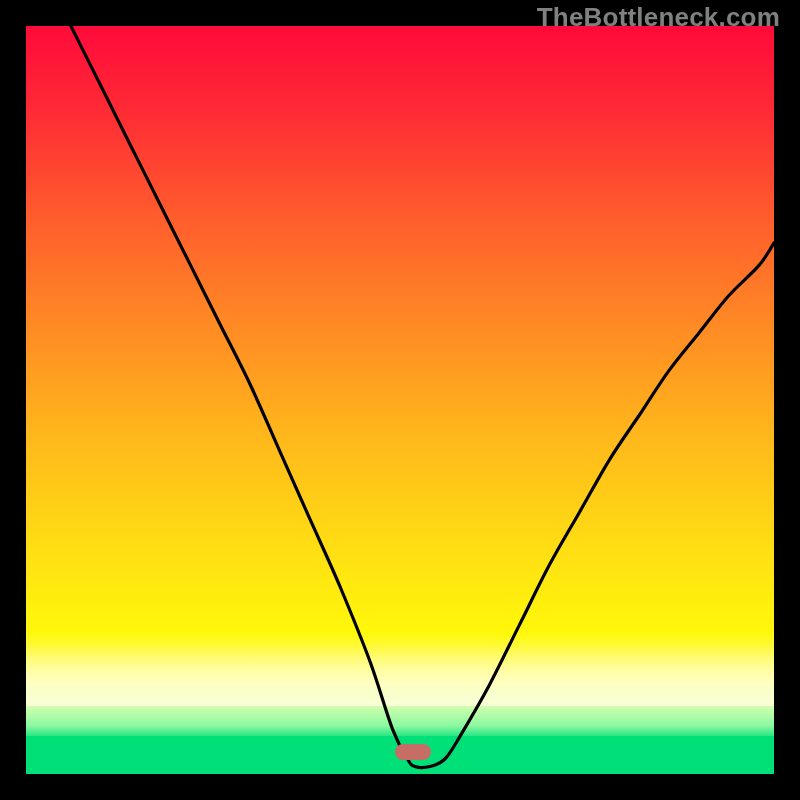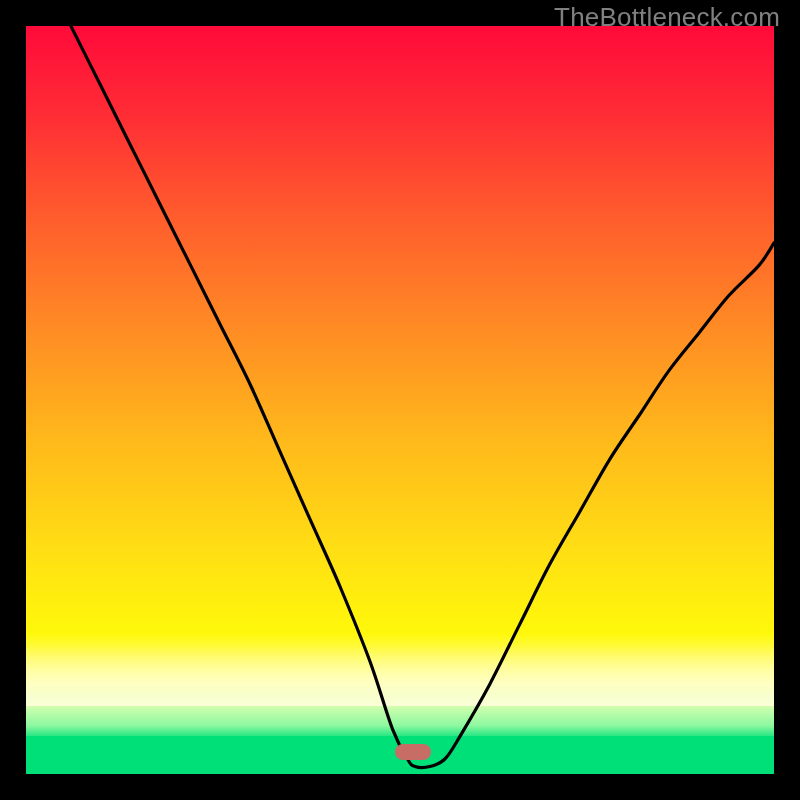--- a/index.html
+++ b/index.html
@@ -75,21 +75,21 @@
     width: 36px;
     height: 16px;
     border-radius: 8px;
     background: #c76d66;
   }
   .attribution {
     position: absolute;
     top: 2px;
     right: 20px;
     font-size: 26px;
-    font-weight: 400;
+    font-weight: 700;
     color: #808080;
     letter-spacing: 0.2px;
   }
 </style>
 </head>
 <body>
 
 <div class="frame">
   <div class="plot">
     <div class="gradient"></div>

